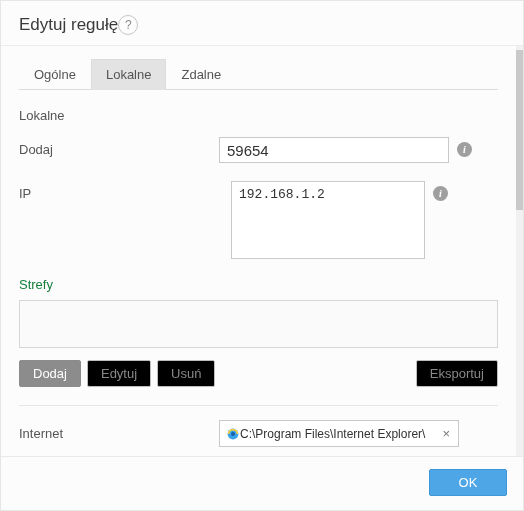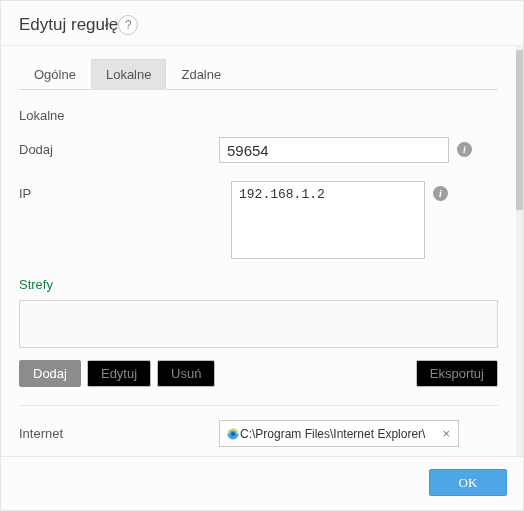--- a/index.html
+++ b/index.html
@@ -225,21 +225,21 @@
     display: flex;
     justify-content: flex-end;
     background: #fcfcfc;
   }
   .ok-btn {
     width: 78px;
     height: 27px;
     background: #4ea6e6;
     color: #fff;
     border: 1px solid #3d96d8;
-    font-family: Liberation Serif, serif;
+    font-family: Liberation Sans, sans-serif;
     font-size: 13px;
     border-radius: 2px;
     cursor: pointer;
   }
 </style>
 </head>
 <body>
 
 <div class="dialog">
 

